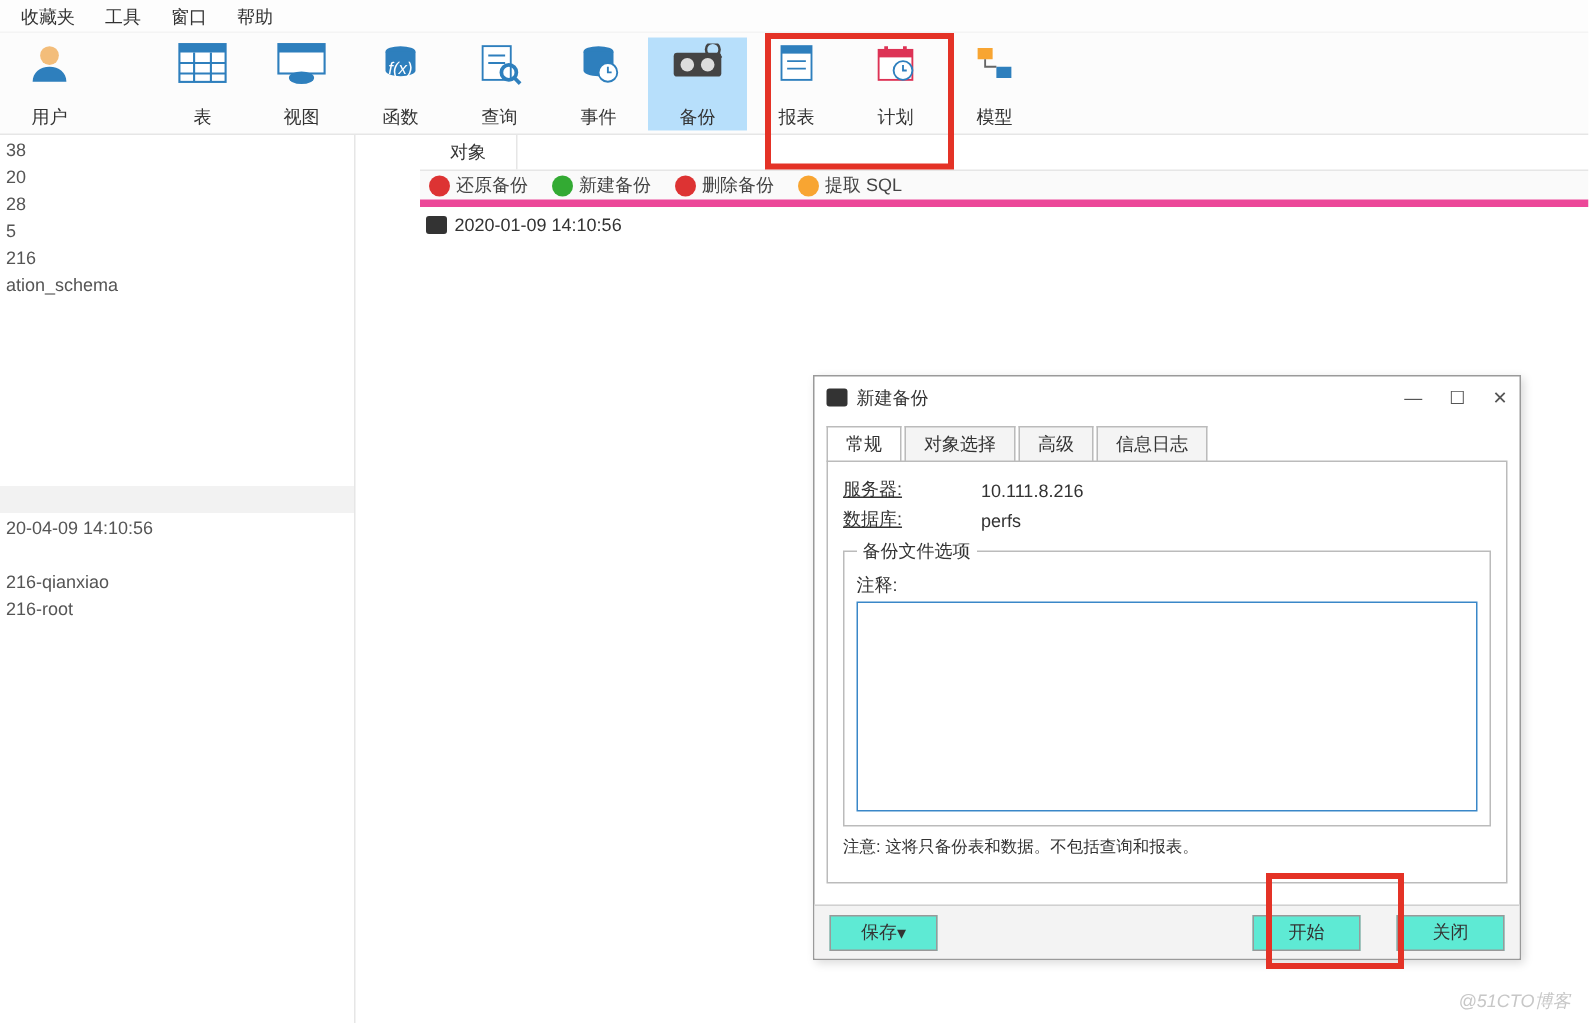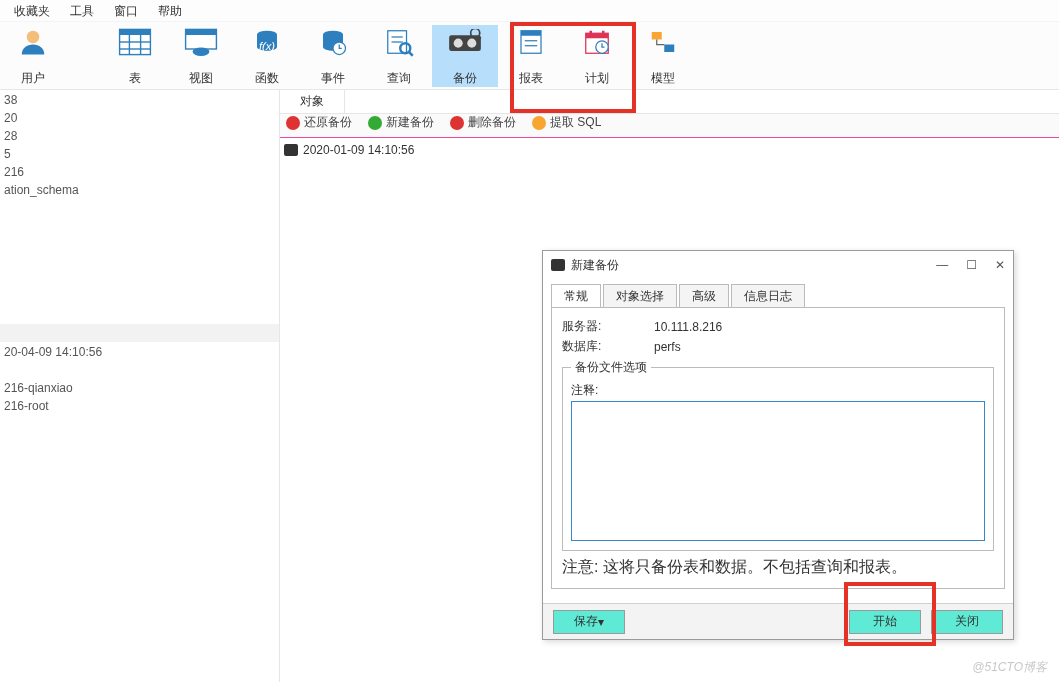--- a/index.html
+++ b/index.html
@@ -12,29 +12,29 @@
     
     .ribbon { height:68px; display:flex; align-items:flex-end; padding:4px 0 2px 0; border-bottom:1px solid #e6e6e6; background:#fcfcfc; }
     .tool { width:66px; height:62px; display:flex; flex-direction:column; align-items:center; justify-content:space-between; gap:3px; position:relative; cursor:pointer; }
     .tool.active { background:#b7dffb; }
     .tool .glyph { width:38px; height:34px; display:flex; align-items:center; justify-content:center; color:#2e7fbd; }
     .tool .label { font-size:12px; color:#333; }
     .highlight-tool { border:4px solid #e43226; position:absolute; z-index:5; pointer-events:none; }
     .hb1 { top:22px; left:510px; width:126px; height:91px; }
 
     
-    .left-pane { position:absolute; top:90px; left:0; width:280px; bottom:0; background:#fff; border-right:1px solid #e6e6e6; overflow:hidden; }
+    .left-pane { position:absolute; top:90px; left:0; width:237px; bottom:0; background:#fff; border-right:1px solid #e6e6e6; overflow:hidden; }
     .tree .row { padding:1px 0 1px 4px; white-space:nowrap; color:#555; height:18px; line-height:18px; }
     .tree .row.sel { background:#f2f2f2; }
 
     
     .main { position:absolute; top:90px; left:280px; right:0; bottom:0; }
     .tabs-strip { height:24px; border-bottom:1px solid #e6e6e6; display:flex; }
     .tabs-strip .tab { padding:3px 20px; border-right:1px solid #e6e6e6; }
-    .obj-toolbar { height:24px; border-bottom:1px solid #ec4899; display:flex; align-items:flex-start; gap:16px; padding-left:6px; background:#fafafa; }
+    .obj-toolbar { height:24px; border-bottom:5px solid #ec4899; display:flex; align-items:center; gap:16px; padding-left:6px; background:#fafafa; }
     .obj-toolbar .act { display:flex; align-items:center; gap:4px; color:#444; cursor:pointer; }
     .obj-toolbar .g { width:14px; height:14px; border-radius:50%; display:inline-block; }
     .g-red { background:#d33; }
     .g-green { background:#3a3; }
     .g-x { background:#d33; }
     .g-arrow { background:#f8a532; }
     .obj-list { padding:3px 4px; }
     .obj-list .row { display:flex; align-items:center; gap:5px; height:18px; }
     .obj-list .mini { width:14px; height:12px; background:#333; border-radius:2px; display:inline-block; }
 
@@ -44,30 +44,30 @@
     .dlg-title .left { display:flex; align-items:center; gap:6px; }
     .dlg-title .ico { width:14px; height:12px; background:#333; border-radius:2px; display:inline-block; }
     .dlg-title .winbtns { display:flex; gap:18px; color:#555; }
     .dlg-title .winbtns span { cursor:pointer; font-family:Arial; }
     .dlg-body { padding:4px 8px 0 8px; }
     .dlg-tabs { display:flex; height:24px; }
     .dlg-tabs .dt { padding:3px 12px; border:1px solid #bbb; border-bottom:none; margin-right:2px; background:#f4f4f4; position:relative; top:1px; }
     .dlg-tabs .dt.active { background:#fff; }
     .dlg-panel { border:1px solid #bbb; height:282px; padding:10px 10px 8px 10px; position:relative; }
     .kv { display:flex; align-items:center; margin-bottom:3px; font-size:12px; }
-    .kv .k { width:92px; }
+    .kv .k { width:92px;text-decoration:underline; }
     fieldset.opt { border:1px solid #bbb; margin-top:4px; padding:6px 8px 8px 8px; height:192px; }
     fieldset.opt legend { padding:0 4px; font-size:12px; }
     .opt .lbl { font-size:12px; margin-bottom:2px; }
     .opt textarea { width:100%; height:140px; border:1px solid #3a87c8; resize:none; font-family:inherit; font-size:12px; padding:2px; outline:none; }
-    .dlg-note { font-size:16px; color:#333; margin-top:6px; }
+    .dlg-note { font-size:11px; color:#333; margin-top:6px; }
     .dlg-foot { position:absolute; left:0; right:0; bottom:0; height:36px; display:flex; align-items:center; justify-content:space-between; padding:0 10px; background:#f3f3f3; border-top:1px solid #d0d0d0; }
     .btn { min-width:72px; height:24px; border:1px solid #999; background:#5eead4; display:flex; align-items:center; justify-content:center; cursor:pointer; font-size:12px; }
     .btn.drop::after { content:" ▾"; }
-    .foot-right { display:flex; gap:10px; }
+    .foot-right { display:flex; gap:24px; }
     .hb2 { border:4px solid #e43226; position:absolute; width:92px; height:64px; top:582px; left:844px; z-index:10; pointer-events:none; }
 
     .watermark { position:absolute; right:12px; bottom:6px; color:#c7c7c7; font-size:12px; font-style:italic; }
   </style>
 </head>
 <body>
 
 <div class="menubar">
   <div class="menu-item">收藏夹</div>
   <div class="menu-item">工具</div>
@@ -115,39 +115,39 @@
           <ellipse cx="12" cy="6" rx="8" ry="3" fill="#2e7fbd"></ellipse>
           <path d="M4 6v10c0 1.7 3.6 3 8 3s8-1.3 8-3V6" fill="#2e7fbd"></path>
           <text x="12" y="18" text-anchor="middle" fill="#fff" font-size="9" font-style="italic">f(x)</text>
         </svg>
       </span>
     <span class="label">函数</span>
   </div>
   <div class="tool">
     <span class="glyph">
         <svg width="30" height="30" viewBox="0 0 24 24">
-          <ellipse cx="12" cy="6" rx="8" ry="3" fill="#2e7fbd"></ellipse>
-          <path d="M4 6v10c0 1.7 3.6 3 8 3s8-1.3 8-3V6" fill="#2e7fbd"></path>
-          <circle cx="17" cy="17" r="5" fill="#fff" stroke="#2e7fbd"></circle>
-          <path d="M17 14v3h2" stroke="#2e7fbd" fill="none"></path>
-        </svg>
-      </span>
-    <span class="label">事件</span>
-  </div>
-  <div class="tool">
-    <span class="glyph">
-        <svg width="30" height="30" viewBox="0 0 24 24">
           <rect x="3" y="3" width="15" height="18" fill="#fff" stroke="#2e7fbd"></rect>
           <line x1="6" y1="8" x2="15" y2="8" stroke="#2e7fbd"></line>
           <line x1="6" y1="12" x2="15" y2="12" stroke="#2e7fbd"></line>
           <circle cx="17" cy="17" r="4" fill="none" stroke="#2e7fbd" stroke-width="2"></circle>
           <line x1="20" y1="20" x2="23" y2="23" stroke="#2e7fbd" stroke-width="2"></line>
         </svg>
       </span>
     <span class="label">查询</span>
+  </div>
+  <div class="tool">
+    <span class="glyph">
+        <svg width="30" height="30" viewBox="0 0 24 24">
+          <ellipse cx="12" cy="6" rx="8" ry="3" fill="#2e7fbd"></ellipse>
+          <path d="M4 6v10c0 1.7 3.6 3 8 3s8-1.3 8-3V6" fill="#2e7fbd"></path>
+          <circle cx="17" cy="17" r="5" fill="#fff" stroke="#2e7fbd"></circle>
+          <path d="M17 14v3h2" stroke="#2e7fbd" fill="none"></path>
+        </svg>
+      </span>
+    <span class="label">事件</span>
   </div>
   <div class="tool active">
     <span class="glyph">
         <svg width="34" height="26" viewBox="0 0 30 22">
           <rect x="1" y="5" width="28" height="14" rx="2" fill="#444"></rect>
           <circle cx="9" cy="12" r="4" fill="#ddd"></circle>
           <circle cx="21" cy="12" r="4" fill="#ddd"></circle>
           <circle cx="24" cy="3" r="4" fill="none" stroke="#444" stroke-width="1.5"></circle>
           <line x1="27" y1="6" x2="29" y2="8" stroke="#444" stroke-width="1.5"></line>
         </svg>

